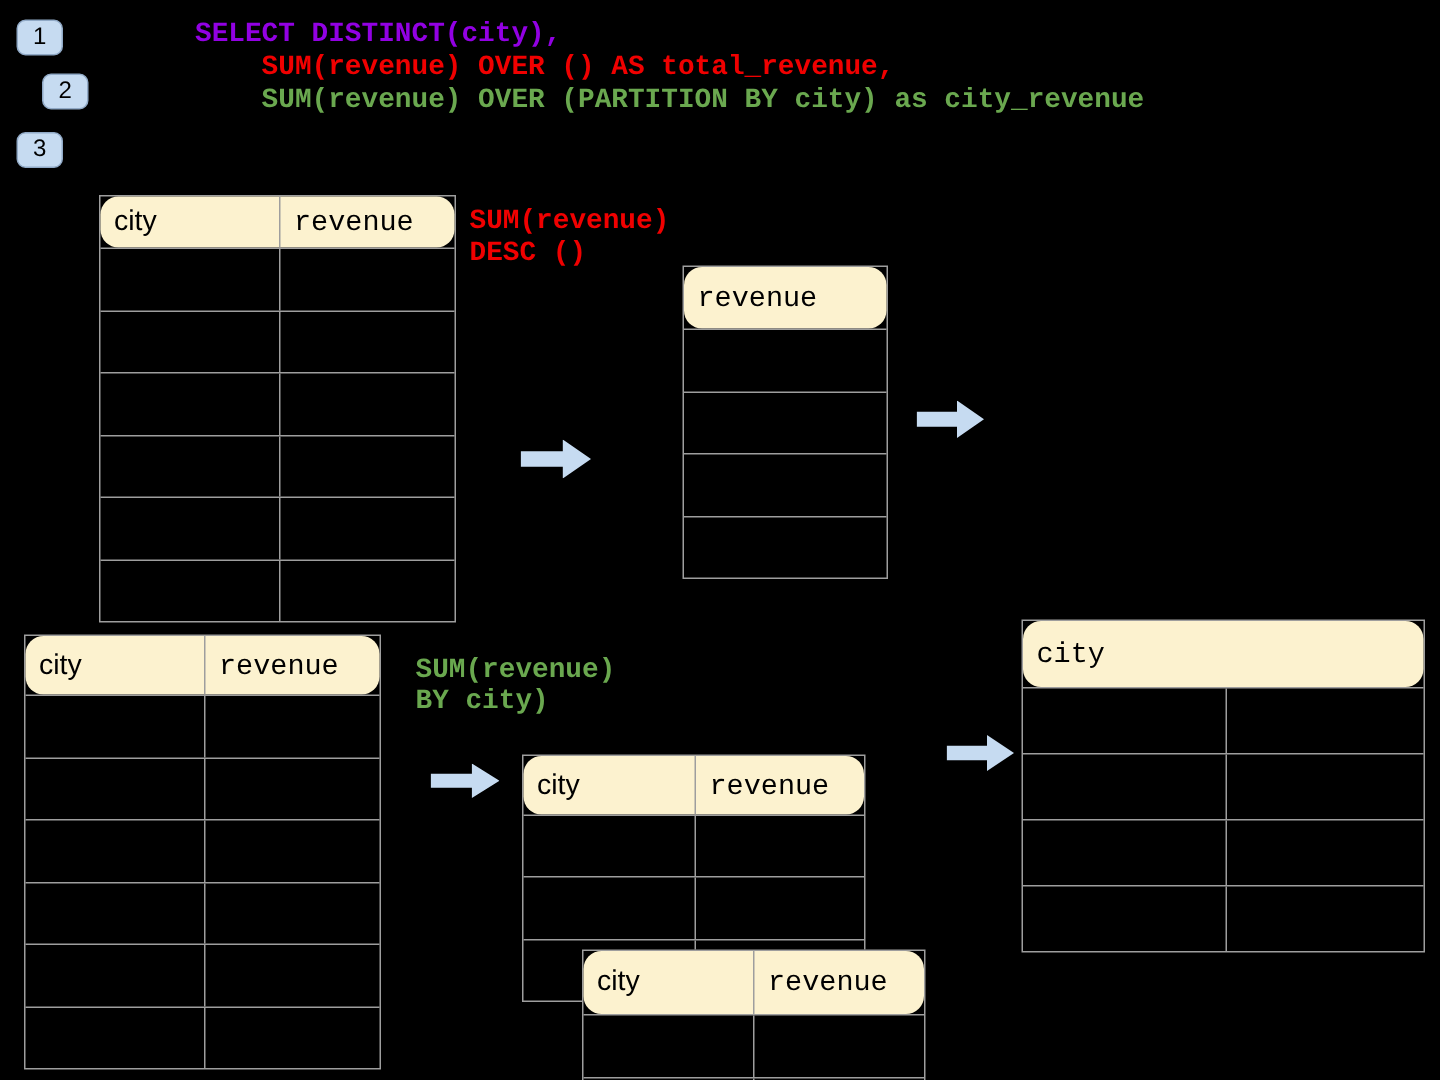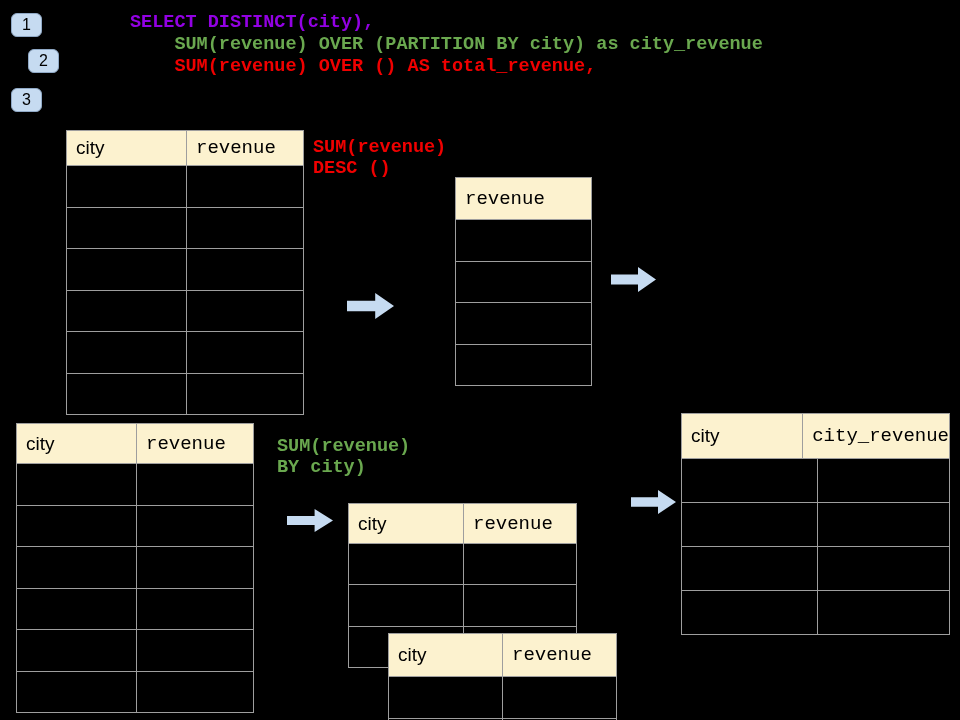--- a/index.html
+++ b/index.html
@@ -33,21 +33,21 @@
   .ann{position:absolute;}
   .ann .code-line{line-height:21px;}
   .ann-total{left:313px;top:137px;}
   .ann-partition{left:277px;top:436px;}
   
   .tbl{
     position:absolute;box-sizing:border-box;
     background:#000;border:1px solid var(--table-border,#9E9E9E);
     display:flex;flex-direction:column;z-index:1;
   }
-  .hrow{display:flex;background:var(--table-header,#FCF2CF);flex:none;}
+  .hrow{display:flex;background:var(--table-header,#FCF2CF);flex:none;border-radius:12px;}
   .hcell{
     box-sizing:border-box;display:flex;align-items:center;
     padding-left:9px;font:19px "Liberation Sans",sans-serif;color:#000;
     border-right:1px solid var(--table-border,#9E9E9E);
   }
   .hcell:last-child{border-right:none;font-family:Liberation Mono, monospace;}
   .trow{display:flex;flex:1;border-top:1px solid var(--table-border,#9E9E9E);}
   .tcell{box-sizing:border-box;border-right:1px solid var(--table-border,#9E9E9E);}
   .tcell:last-child{border-right:none;flex:1;}
   #t-source-top{left:66px;top:130px;width:238px;height:285px;}
@@ -87,22 +87,22 @@
     </div>
   <div class="badge" style="left:28px;top:49px;">
       <span>2</span>
     </div>
   <div class="badge" style="left:11px;top:88px;">
       <span>3</span>
     </div>
 
   <div class="code-block">
     <div class="code-line clr-purple">SELECT DISTINCT(city),</div>
+    <div class="code-line clr-red">    SUM(revenue) OVER () AS total_revenue,</div>
     <div class="code-line clr-green">    SUM(revenue) OVER (PARTITION BY city) as city_revenue</div>
-    <div class="code-line clr-red">    SUM(revenue) OVER () AS total_revenue,</div>
   </div>
 
 
   <div class="ann ann-total">
     <div class="code-line clr-red">SUM(revenue)</div>
     <div class="code-line clr-red">DESC ()</div>
   </div>
 
   <div class="ann ann-partition">
     <div class="code-line clr-green">SUM(revenue)</div>
@@ -219,21 +219,20 @@
       </div>
     <div class="trow">
         <div class="tcell c1"></div>
         <div class="tcell"></div>
       </div>
   </div>
 
   <div class="tbl" id="t-final-result">
     <div class="hrow">
       <div class="hcell c1">city</div>
-      <div class="hcell" style="flex:1">city_revenue</div>
     </div>
     <div class="trow">
         <div class="tcell c1"></div>
         <div class="tcell"></div>
       </div>
     <div class="trow">
         <div class="tcell c1"></div>
         <div class="tcell"></div>
       </div>
     <div class="trow">

